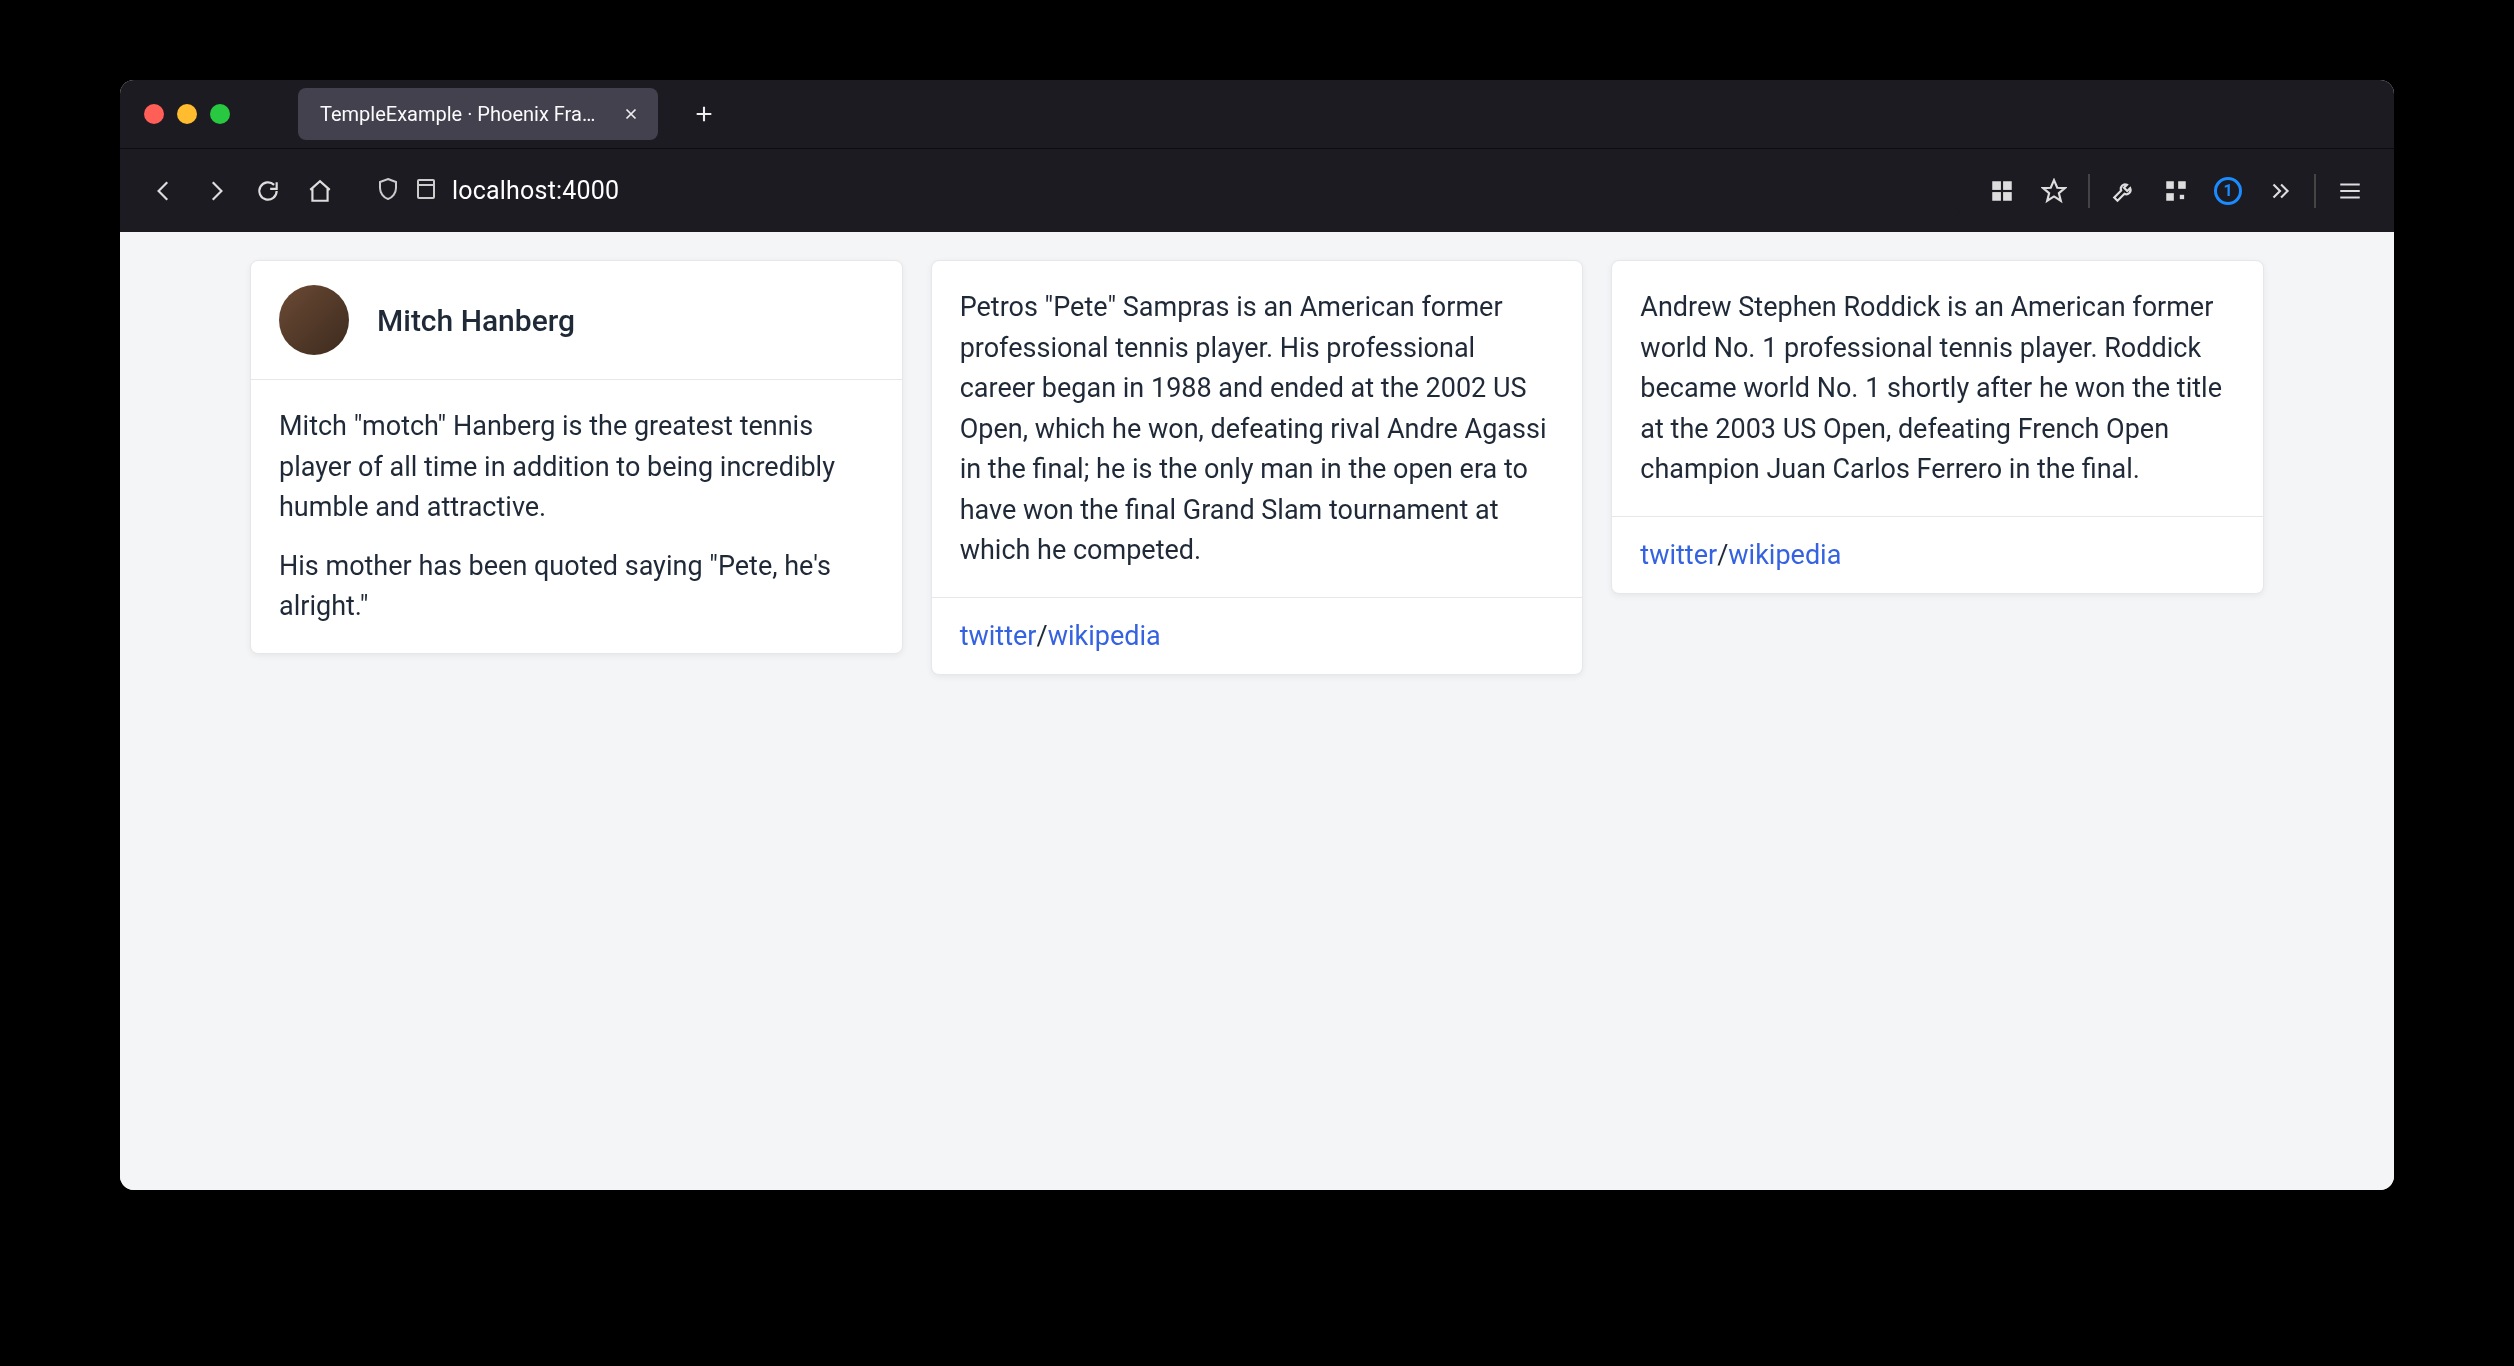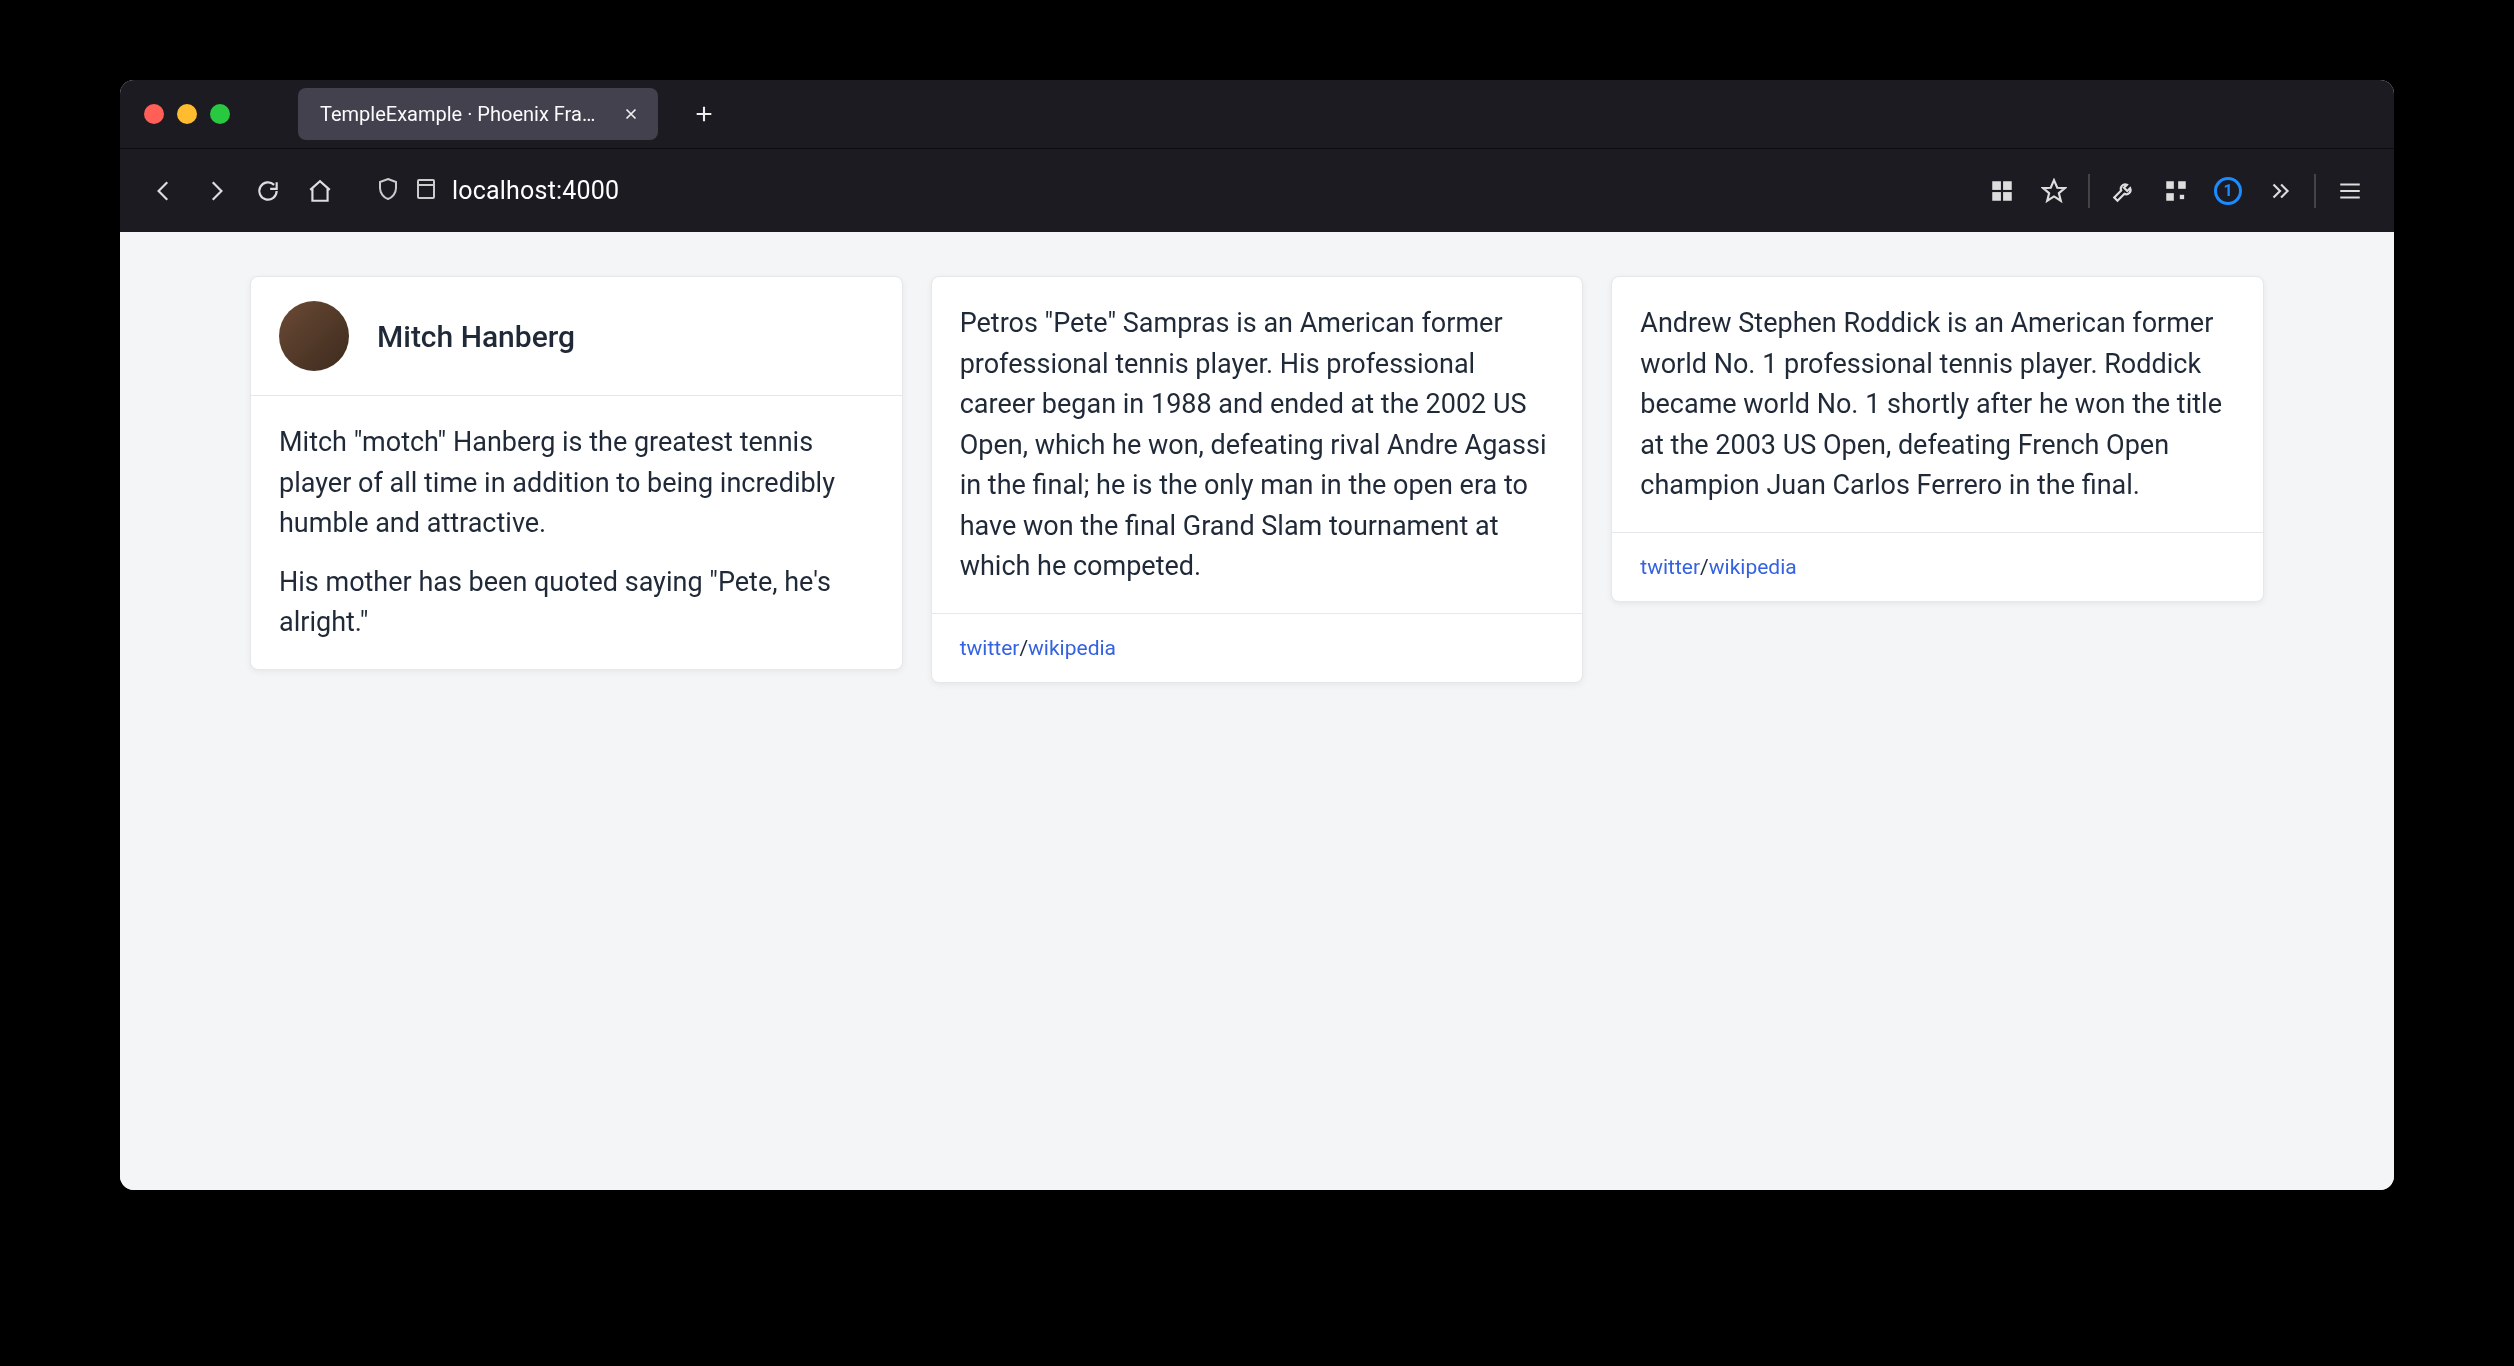--- a/index.html
+++ b/index.html
@@ -109,21 +109,21 @@
     .urlbar-proto-icons { display: flex; align-items: center; gap: 14px; color: #ccc; }
     .url-text { color: #fff; font-size: 25px; letter-spacing: 0.2px; }
     .sep {
       width: 2px; height: 34px; background: #444; margin: 0 6px;
     }
     .content-area {
       width: 100%;
       height: calc(100% - 140px);
       background: #f4f5f7;
       overflow: auto;
-      padding: 44px 130px;
+      padding: 28px 130px;
     }
     .cards-row {
       display: flex;
       gap: 28px;
       align-items: flex-start;
     }
     .card {
       flex: 1 1 0;
       background: #fff;
       border: 1px solid #e5e7eb;
@@ -160,21 +160,21 @@
       color: #1f2937;
       font-size: 27px;
       line-height: 1.5;
       display: flex;
       flex-direction: column;
       gap: 18px;
     }
     .card-footer {
       border-top: 1px solid #e5e7eb;
       padding: 22px 28px;
-      font-size: 21px;
+      font-size: 27px;
       color: #1f2937;
     }
     .card-footer a {
       color: #3562e0;
       text-decoration: none;
     }
     .slash { color: #1f2937; }
     .onep-circle {
       width: 28px; height: 28px; border-radius: 50%;
       border: 3px solid #1a8cff;

